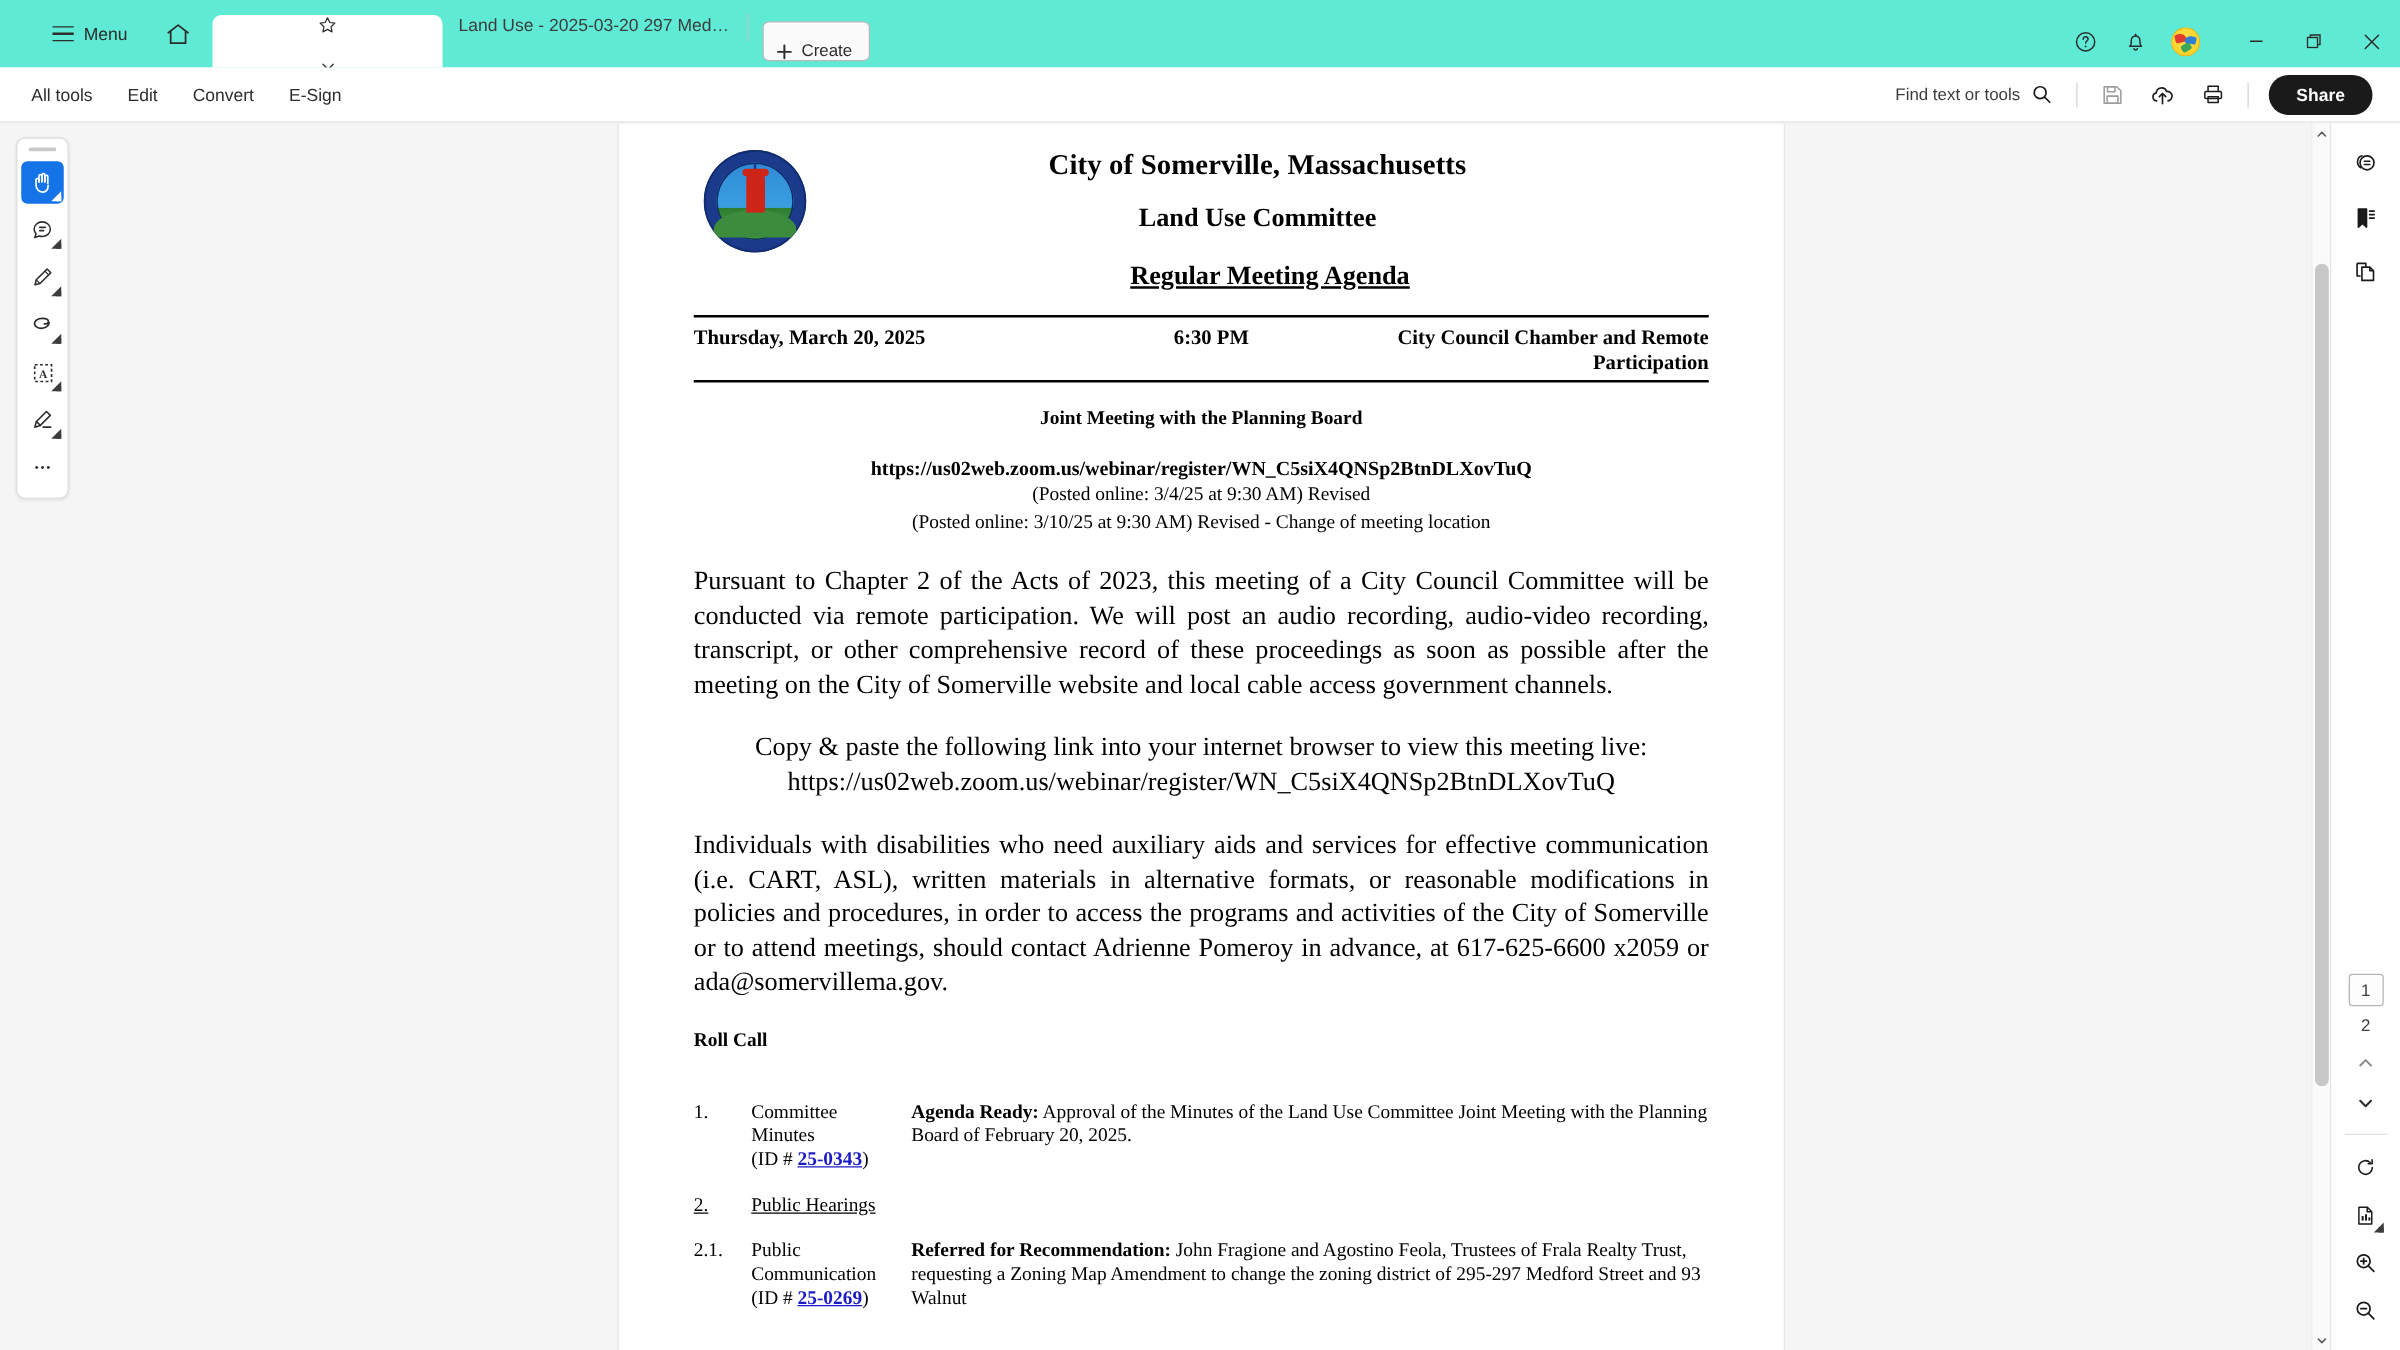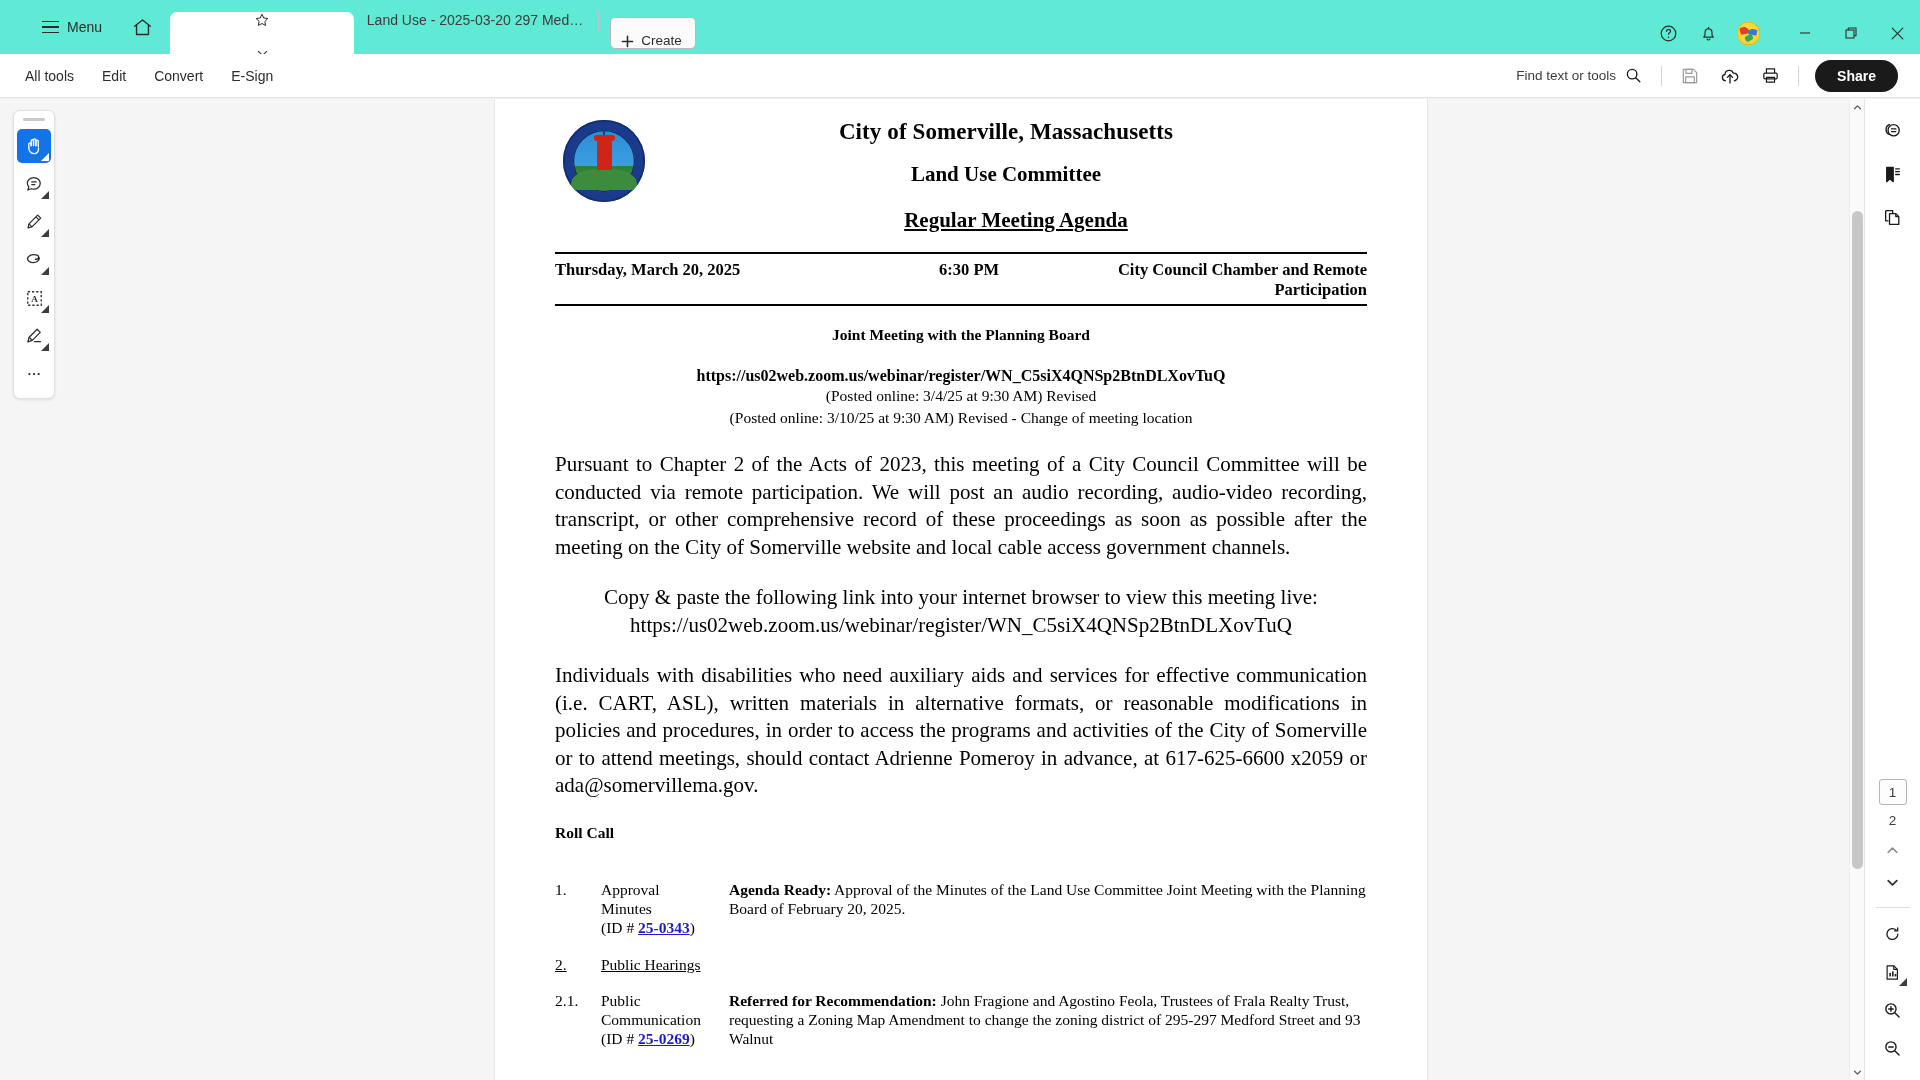--- a/index.html
+++ b/index.html
@@ -450,21 +450,21 @@
 
     <div class="para">Individuals with disabilities who need auxiliary aids and services for effective communication (i.e. CART, ASL), written materials in alternative formats, or reasonable modifications in policies and procedures, in order to access the programs and activities of the City of Somerville or to attend meetings, should contact Adrienne Pomeroy in advance, at 617-625-6600 x2059 or ada@somervillema.gov.</div>
 
     <div class="rollcall">Roll Call</div>
 
     <div class="agenda">
 
       <div class="ag-row">
         <div class="ag-num">1.</div>
         <div class="ag-mid">
-          <div>Approval</div>
+          <div>Committee</div>
           <div>Minutes</div>
           <div><span>(ID # </span><span class="ag-link">25-0343</span><span>)</span></div>
         </div>
         <div class="ag-desc"><span class="ag-bold">Agenda Ready:</span><span> Approval of the Minutes of the Land Use Committee Joint Meeting with the Planning Board of February 20, 2025.</span></div>
       </div>
 
       <div class="ag-row">
         <div class="ag-num ag-underline">2.</div>
         <div class="ag-mid ag-underline" style="width:auto;flex:0 0 auto">Public Hearings</div>
         <div class="ag-desc"></div>

